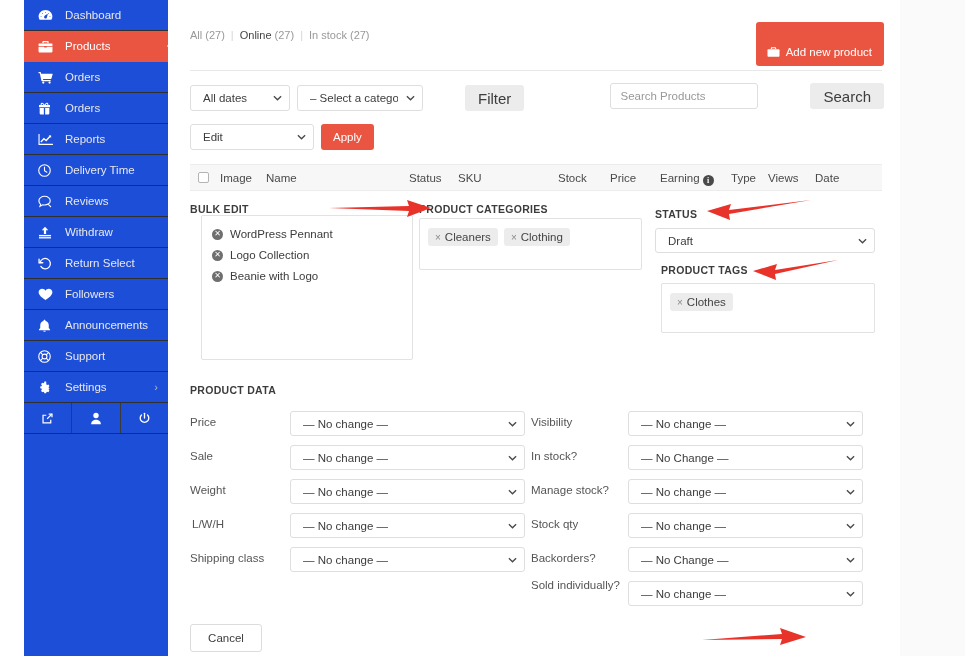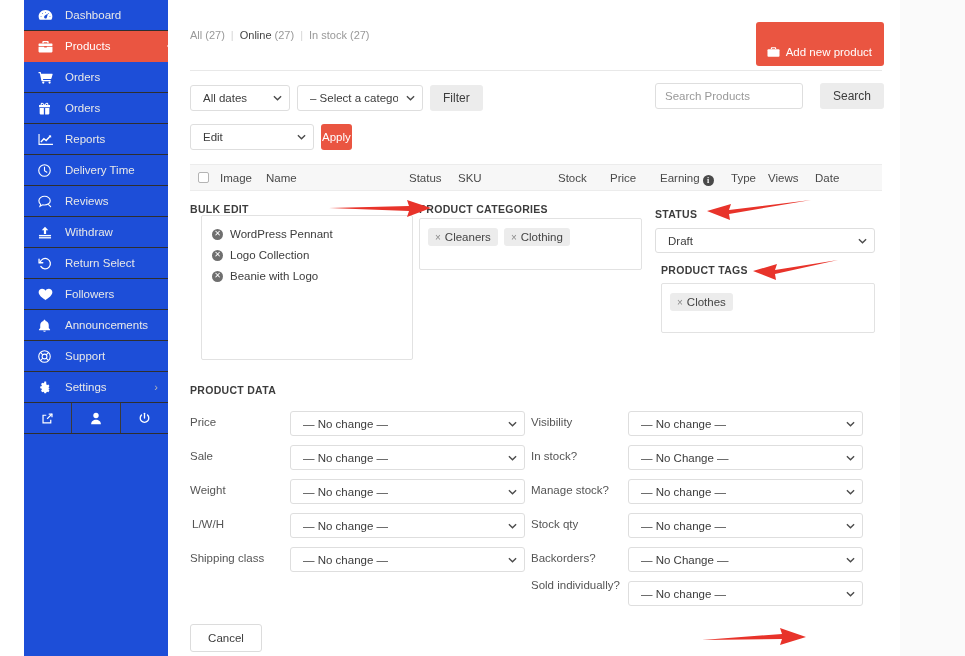--- a/index.html
+++ b/index.html
@@ -107,27 +107,27 @@
   }
   .sel-wrap { position: relative; display: inline-block; }
   .sel-wrap .caret {
     position: absolute; right: 8px; top: 50%; margin-top: -3px;
     pointer-events: none; color: #4a4a4a;
   }
 
   .btn-gray {
     background: #ececec; border: none; border-radius: 3px;
     font-family: "Liberation Sans", sans-serif;
-    font-size: 12px; color: #3c3c3c;
-    height: 26px; padding: 0 13px; cursor: pointer;
+    font-size: 15px; color: #3c3c3c;
+    height: 26px; padding: 0 13px; cursor: pointer; margin-left: 35px;
   }
   .btn-apply {
     background: #ea5541; border: none; border-radius: 3px;
     color: #fff; font-family: "Liberation Sans", sans-serif;
-    font-size: 11.5px; height: 26px; padding: 0 1px; cursor: pointer;
+    font-size: 11.5px; height: 26px; padding: 0 12px; cursor: pointer;
   }
 
   .search-area { position: absolute; right: 16px; top: 83px; display: flex; align-items: center; gap: 17px; }
   .search-input {
     border: 1px solid #dedede; border-radius: 3px;
     height: 26px; width: 148px; padding: 0 9px;
     font-family: "Liberation Sans", sans-serif; font-size: 11.5px; color: #3c3c3c;
     background: #fff;
   }
   .search-input::placeholder { color: #999; }

